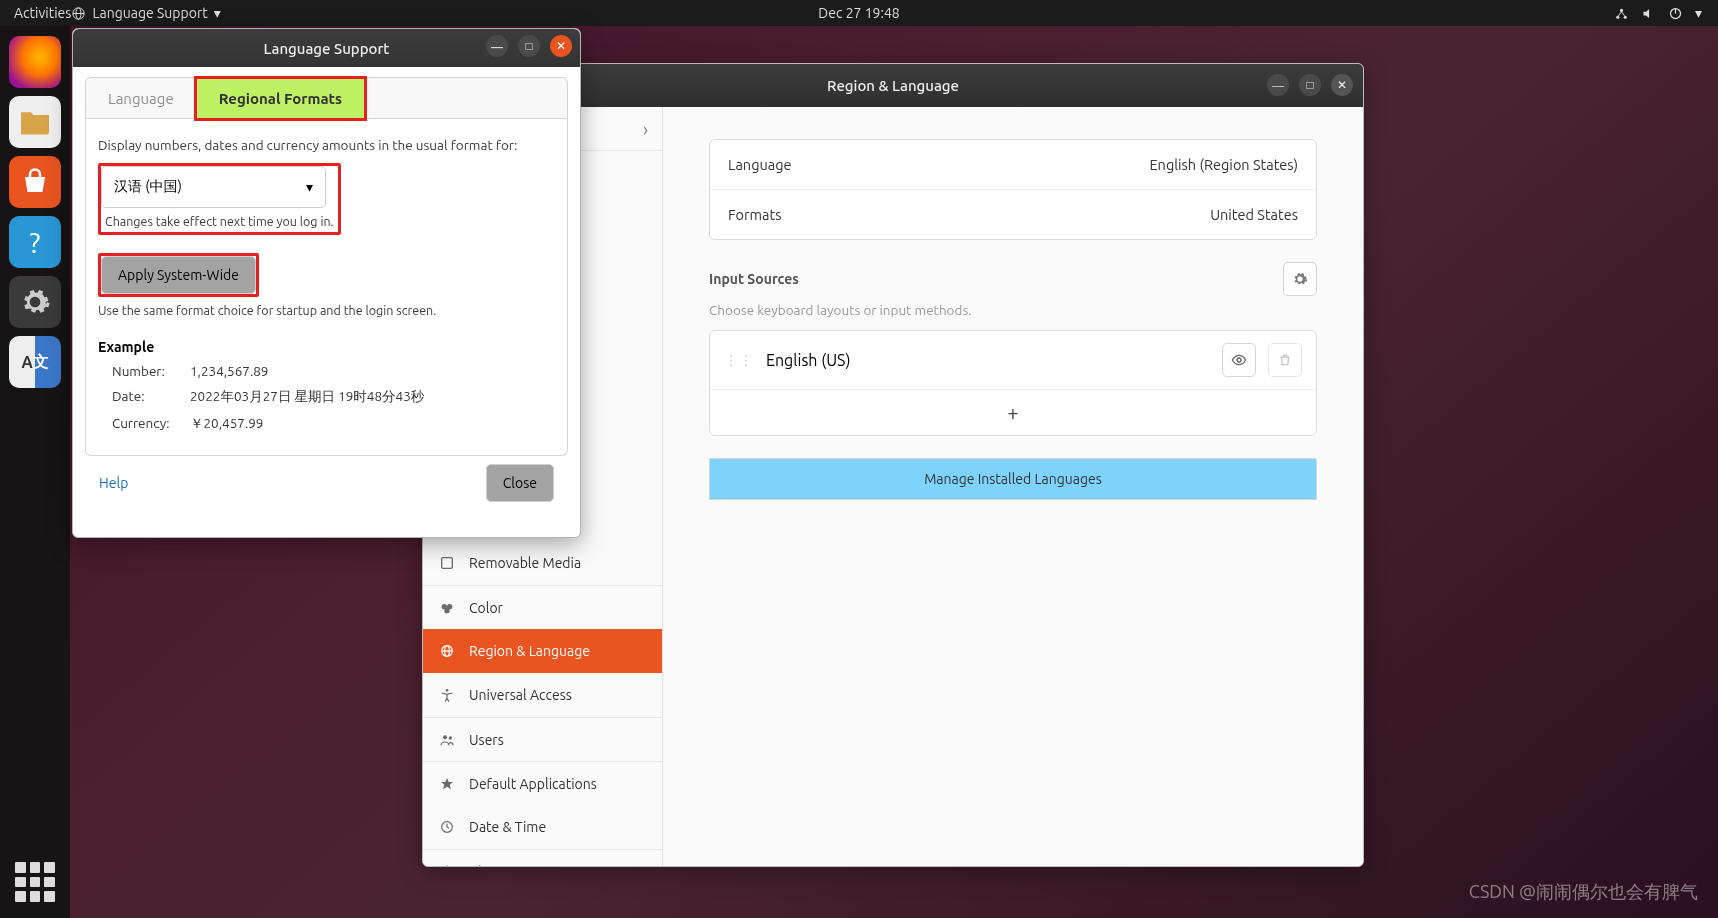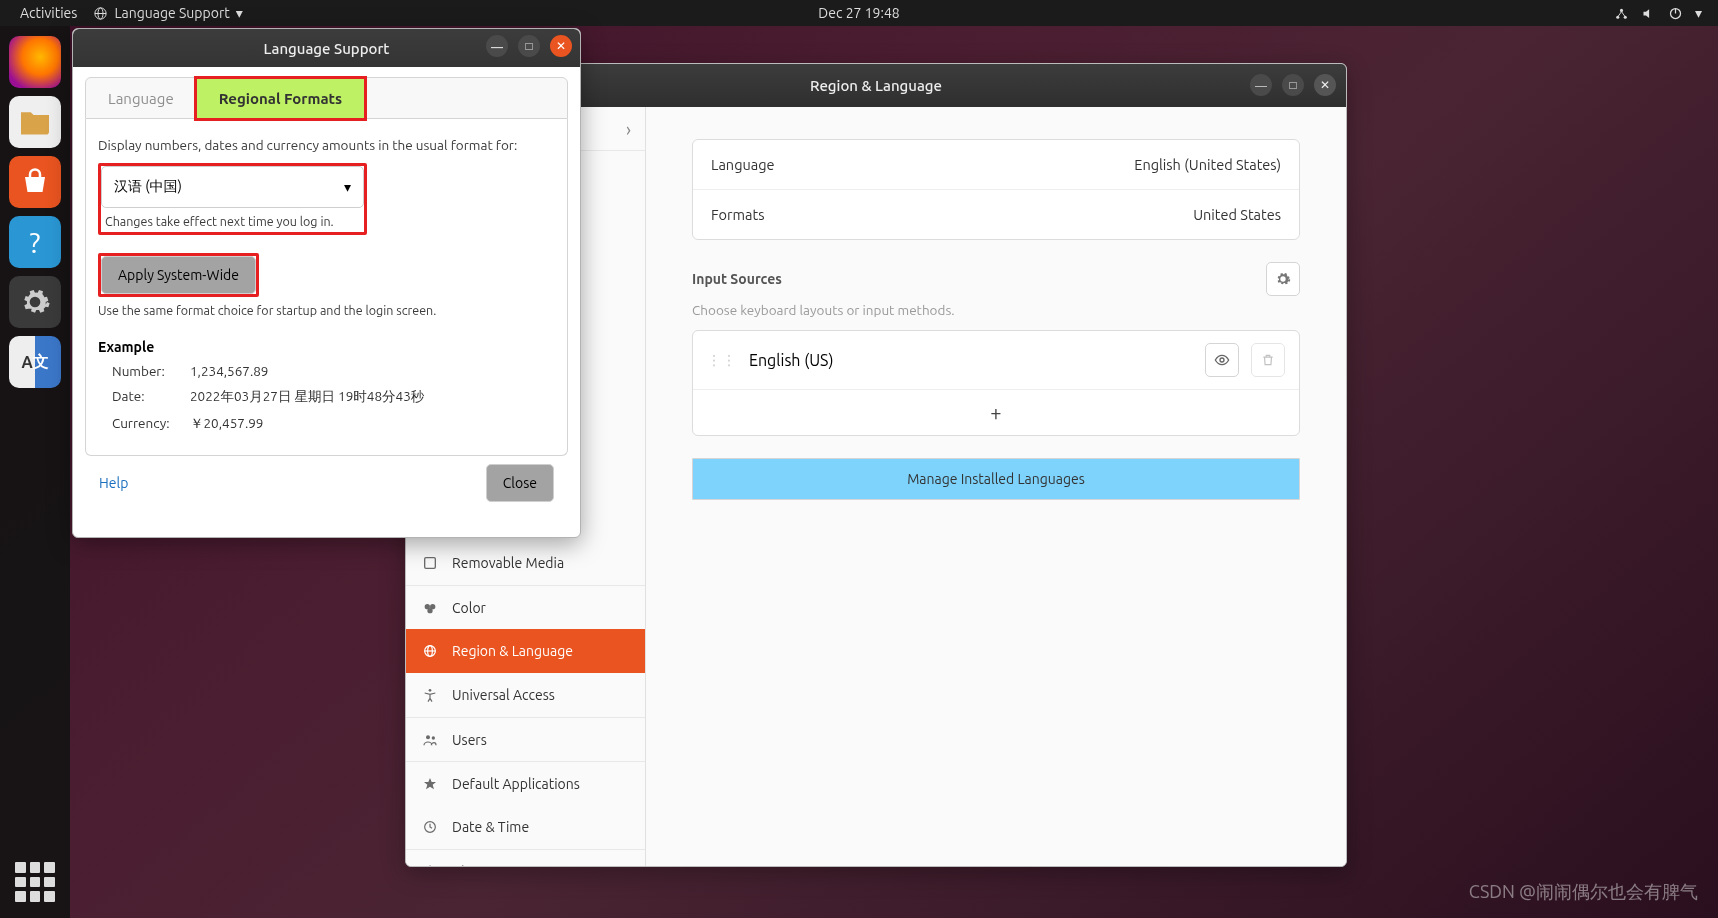--- a/index.html
+++ b/index.html
@@ -1,21 +1,21 @@
 <!DOCTYPE html>
 <html><head>
 <meta charset="utf-8">
 <style>
 * { box-sizing: border-box; margin: 0; padding: 0; font-family: Ubuntu, "Noto Sans", sans-serif; }
 html, body { width: 1718px; height: 918px; overflow: hidden; }
 body { background: linear-gradient(140deg, #3d1028 0%, #4b1d30 35%, #4a2433 55%, #2a0f1e 100%); position: relative; }
 
 
 .topbar { position: absolute; top:0; left:0; right:0; height:26px; background:#1b1b1b; color:#ddd; display:flex; align-items:center; font-size:14px; z-index:5; }
-.topbar .left { display:flex; align-items:flex-end; padding-left:20px; gap:16px;}
+.topbar .left { display:flex; align-items:flex-end; padding-left:14px; gap:0;}
 .topbar .center { position:absolute; left:50%; transform:translateX(-50%);}
 .topbar .right { margin-left:auto; padding-right:16px; display:flex; gap:12px; align-items:center;}
 .topbar svg { width:15px; height:15px; fill:#ddd; }
 .topbar .app-menu { display:flex; align-items:center; gap:6px;}
 
 
 .dock { position:absolute; left:0; top:26px; bottom:0; width:70px; background:rgba(20,20,20,0.92); display:flex; flex-direction:column; align-items:center; padding-top:10px; gap:8px; z-index:4;}
 .dock-item { width:52px; height:52px; border-radius:10px; display:flex; align-items:center; justify-content:center; font-size:28px;}
 .dock-item.firefox { background: radial-gradient(circle at 60% 40%, #ffb800, #ff7600 40%, #9b0f94 80%);}
 .dock-item.files { background:#efefef;}
@@ -36,29 +36,29 @@
 .win-btn.close{background:#e95420; color:#fff;}
 .win-lang .body{padding:10px 12px 12px;}
 .tabs{display:flex; border:1px solid #d4d4d4; border-radius:6px 6px 0 0; background:#f8f8f8; height:42px;}
 .tab{flex:0 0 auto; padding:10px 22px; color:#8e8e8e; font-size:15px; cursor:pointer; display:flex; align-items:center;}
 .tab.active{color:#333; font-weight:600; background:#bef264; border-left:1px solid #d4d4d4; border-right:1px solid #d4d4d4; border-bottom:1px solid #fff; margin-bottom:-1px;}
 .tab-panel{border:1px solid #d4d4d4; border-top:none; border-radius:0 0 6px 6px; padding:14px 12px 22px;}
 .hl-red{outline:3px solid #e62020; outline-offset:-1px;}
 .hl-red-box{border:3px solid #e62020;}
 .desc{font-size:13.5px; color:#3b3b3b; margin:4px 0 10px;}
 .subdesc{font-size:12.5px; color:#3b3b3b; margin-top:6px;}
-.dropdown{width:263px; height:42px; border:1px solid #cfcfcf; border-radius:5px; background:#fff; display:flex; align-items:center; padding:0 12px; justify-content:space-between; font-size:14px;}
+.dropdown{width:225px; height:42px; border:1px solid #cfcfcf; border-radius:5px; background:#fff; display:flex; align-items:center; padding:0 12px; justify-content:space-between; font-size:14px;}
 .btn{display:inline-flex; align-items:center; justify-content:center; border:1px solid #cfcfcf; border-radius:5px; background:#a3a3a3; padding:10px 16px; font-size:14px; cursor:pointer;}
 .example-title{font-weight:600; font-size:14px; margin:22px 0 8px;}
 .ex-grid{display:grid; grid-template-columns:78px auto; row-gap:9px; font-size:13.5px; color:#333; padding-left:14px;}
 .footer{display:flex; justify-content:space-between; align-items:center; padding:8px 14px 12px;}
 .link{color:#1a6fbf; font-size:14px; cursor:pointer;}
 
 
-.win-settings{position:absolute; left:405px; top:63px; width:942px; height:804px; background:#fafafa; border:1px solid #bcbcbc; border-radius:6px; box-shadow:0 6px 24px rgba(0,0,0,.3); z-index:6; overflow:hidden;}
+.win-settings{position:absolute; left:422px; top:63px; width:942px; height:804px; background:#fafafa; border:1px solid #bcbcbc; border-radius:6px; box-shadow:0 6px 24px rgba(0,0,0,.3); z-index:6; overflow:hidden;}
 .win-settings .hdr{height:43px; background:linear-gradient(#3c3c3c,#2f2f2f); display:flex; align-items:center; color:#eee; position:relative;}
 .hdr-left{width:196px; display:flex; align-items:center; padding-left:10px;}
 .hdr-btn{width:34px; height:30px; border:1px solid #555; border-radius:5px; background:#3d3d3d; display:flex; align-items:center; justify-content:center;}
 .hdr-title{position:absolute; left:50%; transform:translateX(-50%); font-size:15px; font-weight:500;}
 .hdr .win-controls{right:10px; top:10px;}
 .settings-body{display:flex; height:calc(100% - 43px);}
 .sidebar{width:240px; background:#fafafa; border-right:1px solid #e0e0e0; overflow:hidden;}
 .side-top{height:44px; border-bottom:1px solid #e8e8e8; display:flex; align-items:center; justify-content:flex-end; padding-right:14px;}
 .side-item{height:44px; display:flex; align-items:center; gap:14px; padding:0 16px; color:#333; font-size:14px; cursor:pointer;}
 .side-item.sep-top{border-top:1px solid #e8e8e8;}
@@ -230,21 +230,21 @@
         <svg viewBox="0 0 24 24">
             <path d="M12 3l3 3 4 .5-2 4 2 4-4 .5-3 3-3-3-4-.5 2-4-2-4 4-.5z" fill="none" stroke="#6b6b6b" stroke-width="1.6"></path>
           </svg>
         <span>About</span>
       </div>
     </div>
     <div class="content">
       <div class="card">
         <div class="row">
           <span class="l">Language</span>
-          <span class="v">English (United States)</span>
+          <span class="v">English (Region States)</span>
         </div>
         <div class="row">
           <span class="l">Formats</span>
           <span class="v">United States</span>
         </div>
       </div>
 
       <div class="section-h">
         <span class="t">Input Sources</span>
         <div class="icon-btn">

